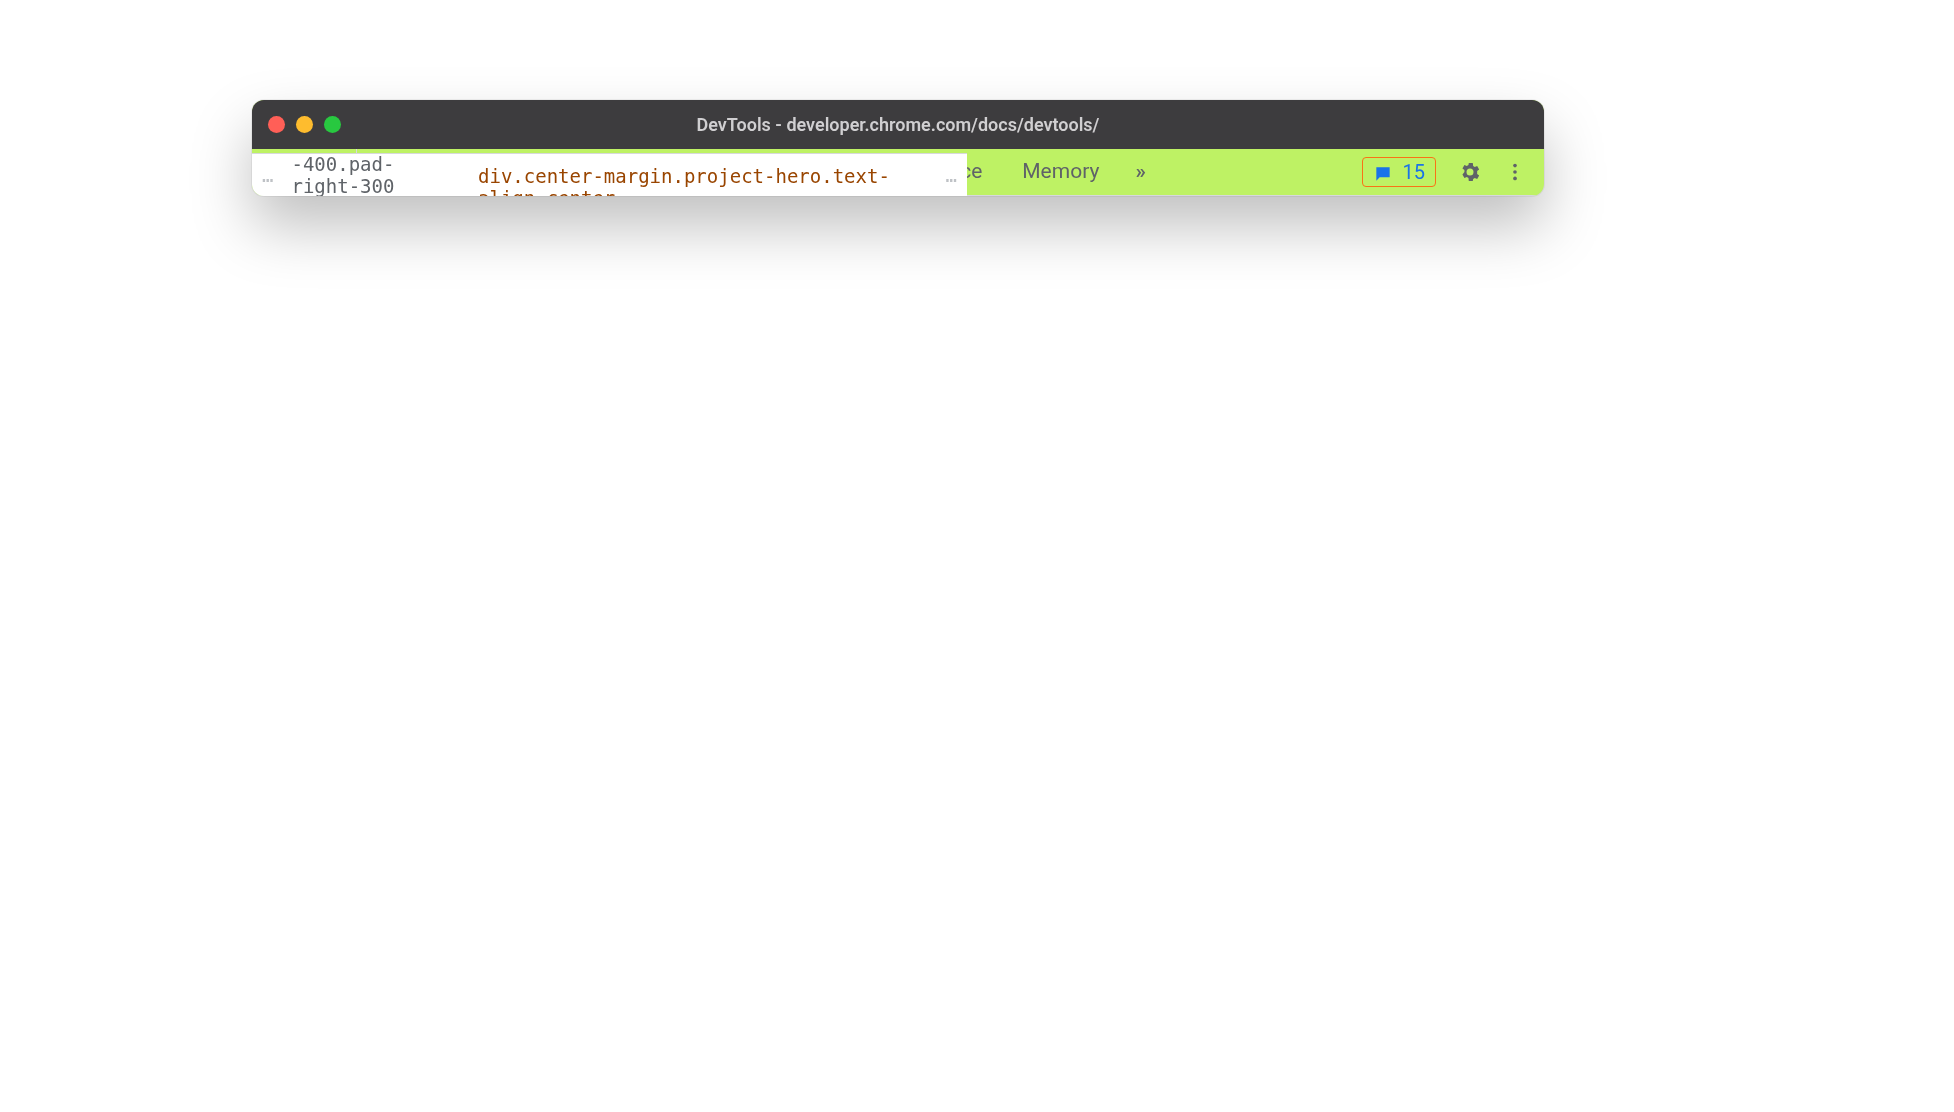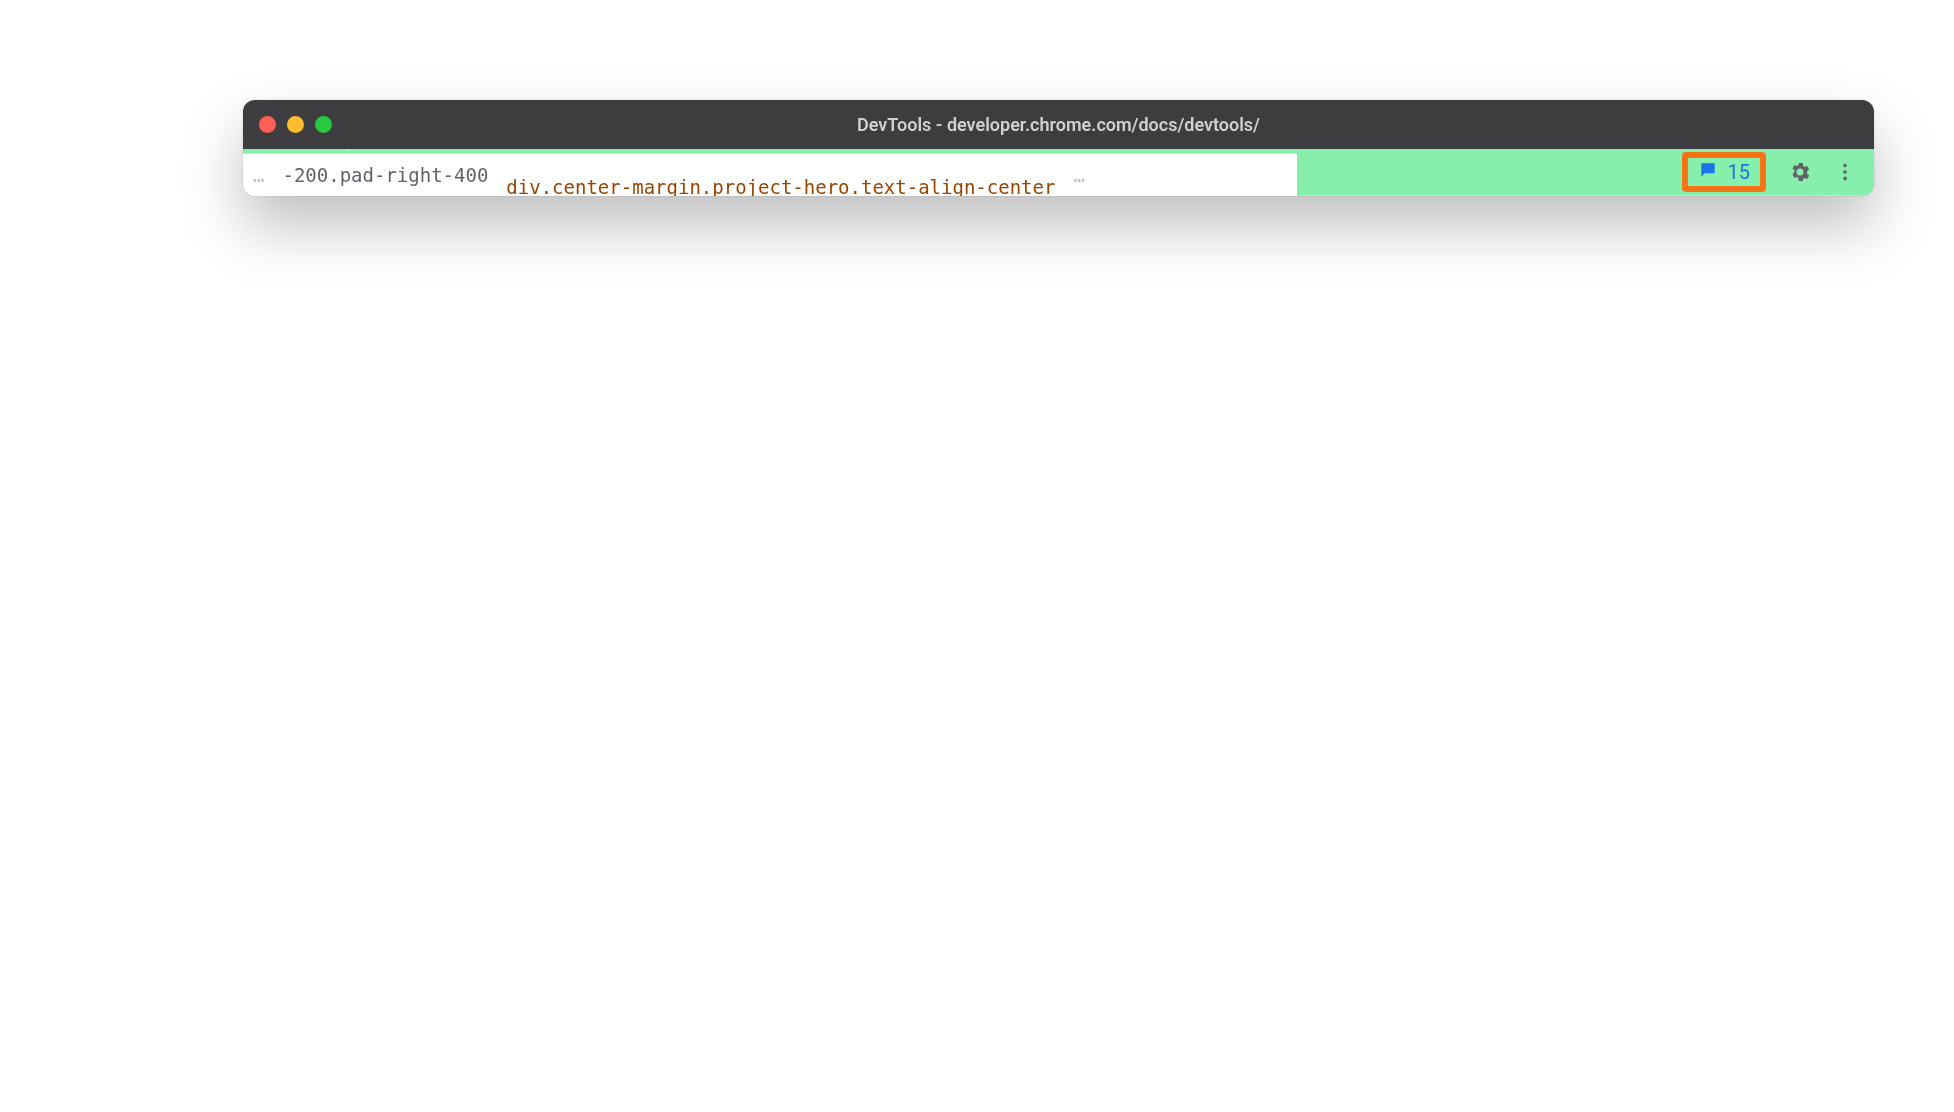--- a/index.html
+++ b/index.html
@@ -13,24 +13,24 @@
   }
 
   
   .page{
     position:relative;
     width:1954px;height:1112px;
     background:#fff;
   }
   .window{
     position:absolute;
-    left:243px; top:100px;
-    width:1631px;
+    left:252px; top:100px;
+    width:1292px;
     border-radius:12px;
-    background:#86efac;
+    background:#bef264;
     overflow:hidden;
     box-shadow:
       0 30px 60px rgba(0,0,0,.25),
       0 0 0 1px rgba(0,0,0,.05);
   }
 
   
   .titlebar{
     height:49px;
     background:#3d3c3e;
@@ -83,22 +83,22 @@
   .tab.active{
     color:#1a73e8;
     border-bottom-color:#1a73e8;
   }
   .tabbar .right-tools{
     margin-left:auto;
     display:flex;align-items:center;gap:22px;
     padding:0 18px 0 8px;
   }
   .issue-pill{
-    display:flex;align-items:flex-start;gap:10px;
-    border:6px solid #f97316;border-radius:4px;
+    display:flex;align-items:flex-end;gap:10px;
+    border:1px solid #f97316;border-radius:4px;
     padding:2px 10px;
     color:#1a73e8;
     font-size:20px;
   }
   .icon{display:inline-flex;align-items:center;justify-content:center;}
   .icon svg{display:block;}
 
   
   .crumbs{
     position:absolute;left:0;right:577px;bottom:0;
@@ -175,19 +175,19 @@
               <circle cx="12" cy="5" r="2"></circle>
               <circle cx="12" cy="12" r="2"></circle>
               <circle cx="12" cy="19" r="2"></circle>
             </svg>
         </span>
       </div>
     </div>
 
     <div class="crumbs">
       <span class="fade">…</span>
-      <span>-200.pad-right-400</span>
+      <span>-400.pad-right-300</span>
       <span class="sel">div.center-margin.project-hero.text-align-center</span>
       <span class="fade">…</span>
     </div>
 
   </div>
 </div>
 
 </body></html>

